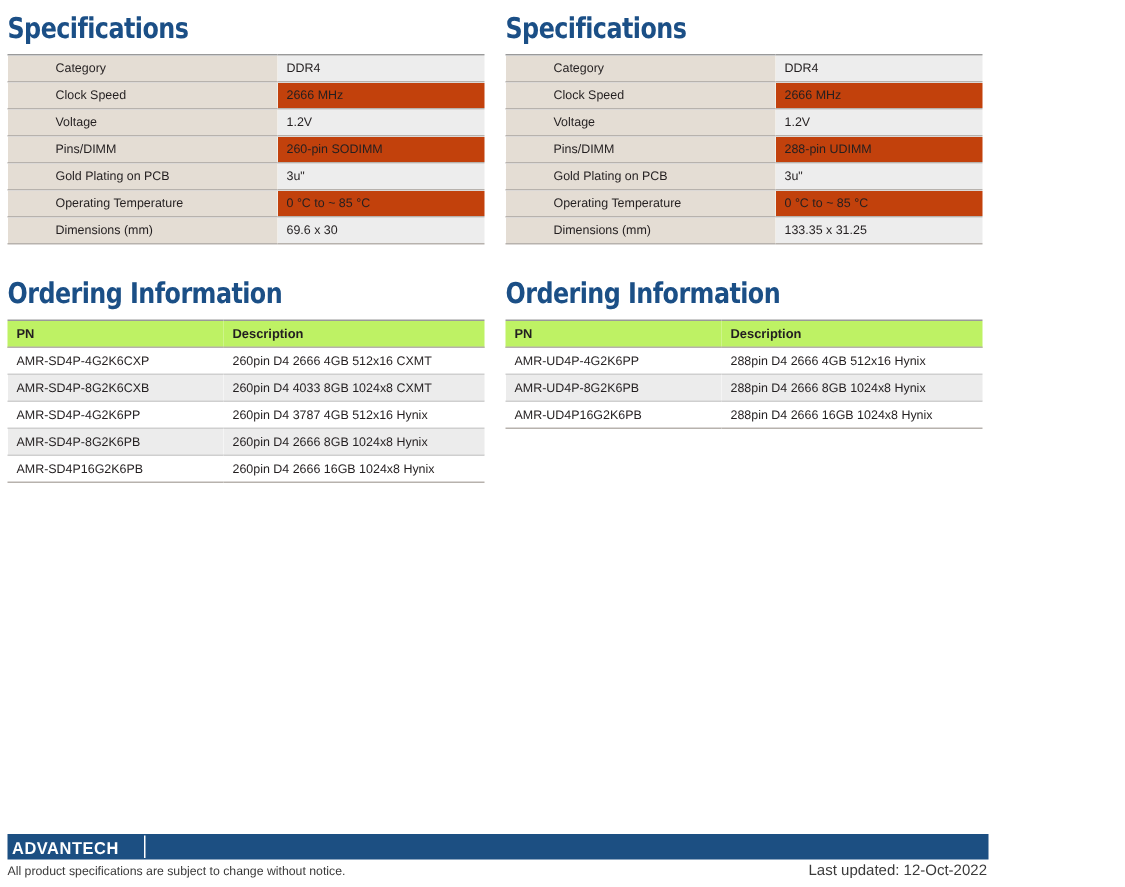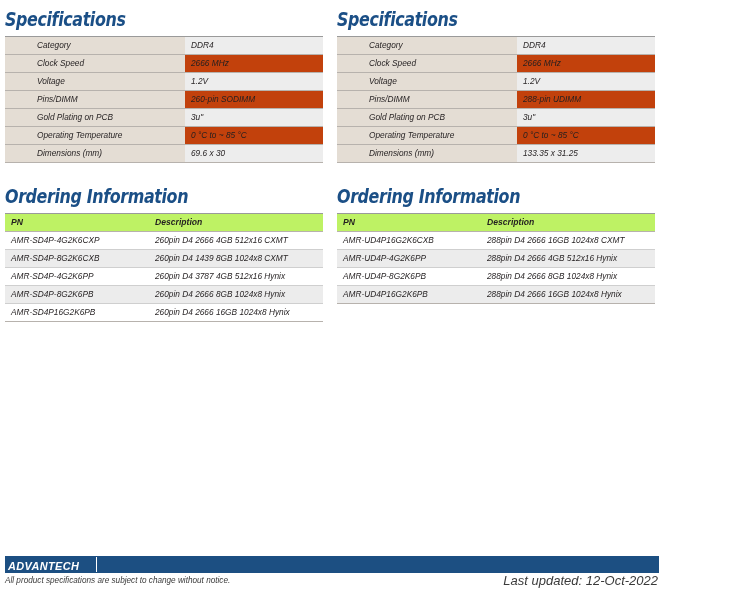--- a/index.html
+++ b/index.html
@@ -13,21 +13,20 @@
     font-family: "Liberation Sans", sans-serif;
     color: #231f20;
     position: relative;
     overflow: hidden;
   }
 
   .page {
     position: relative;
     width: 664px;
     height: 591px;
-    font-style: italic;
   }
 
   .columns {
     display: flex;
     flex-direction: row;
     padding-top: 8px;
   }
 
   .col {
     width: 375px;
@@ -174,21 +173,21 @@
     top: 25px;
     font-size: 8.2px;
     color: #3a3a3a;
     line-height: 11px;
     white-space: nowrap;
   }
   .footer-date {
     position: absolute;
     right: 6px;
     top: 25px;
-    font-size: 13px;
+    font-size: 10px;
     color: #3a3a3a;
     line-height: 11px;
     white-space: nowrap;
   }
 </style>
 </head>
 <body>
 
 <div class="page">
 
@@ -242,21 +241,21 @@
             <th class="col-desc">Description</th>
           </tr>
         </thead>
         <tbody>
           <tr>
             <td>AMR-SD4P-4G2K6CXP</td>
             <td>260pin D4 2666 4GB  512x16 CXMT</td>
           </tr>
           <tr>
             <td>AMR-SD4P-8G2K6CXB</td>
-            <td>260pin D4 1439 8GB 1024x8 CXMT</td>
+            <td>260pin D4 4033 8GB 1024x8 CXMT</td>
           </tr>
           <tr>
             <td>AMR-SD4P-4G2K6PP</td>
             <td>260pin D4 3787 4GB 512x16 Hynix</td>
           </tr>
           <tr>
             <td>AMR-SD4P-8G2K6PB</td>
             <td>260pin D4 2666 8GB 1024x8 Hynix</td>
           </tr>
           <tr>
@@ -310,24 +309,20 @@
       <h2 class="section-title">Ordering Information</h2>
 
       <table class="order-table">
         <thead>
           <tr>
             <th class="col-pn">PN</th>
             <th class="col-desc">Description</th>
           </tr>
         </thead>
         <tbody>
-          <tr>
-            <td>AMR-UD4P16G2K6CXB</td>
-            <td>288pin D4 2666 16GB 1024x8 CXMT</td>
-          </tr>
           <tr>
             <td>AMR-UD4P-4G2K6PP</td>
             <td>288pin D4 2666 4GB 512x16 Hynix</td>
           </tr>
           <tr>
             <td>AMR-UD4P-8G2K6PB</td>
             <td>288pin D4 2666 8GB 1024x8 Hynix</td>
           </tr>
           <tr>
             <td>AMR-UD4P16G2K6PB</td>

